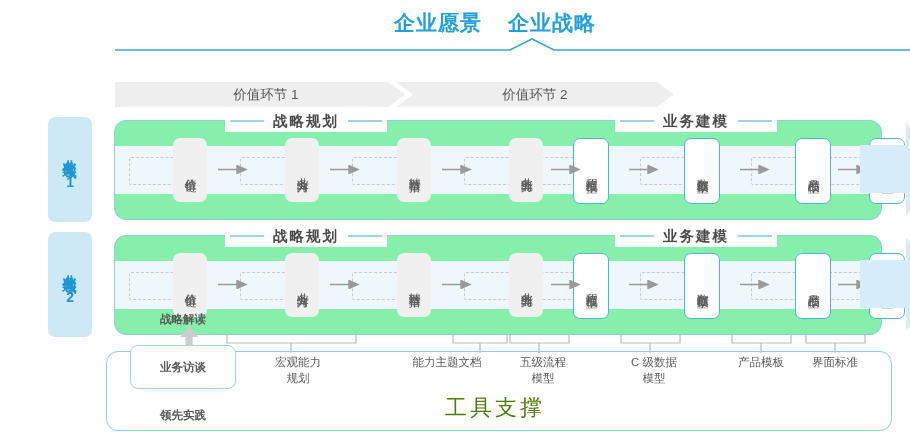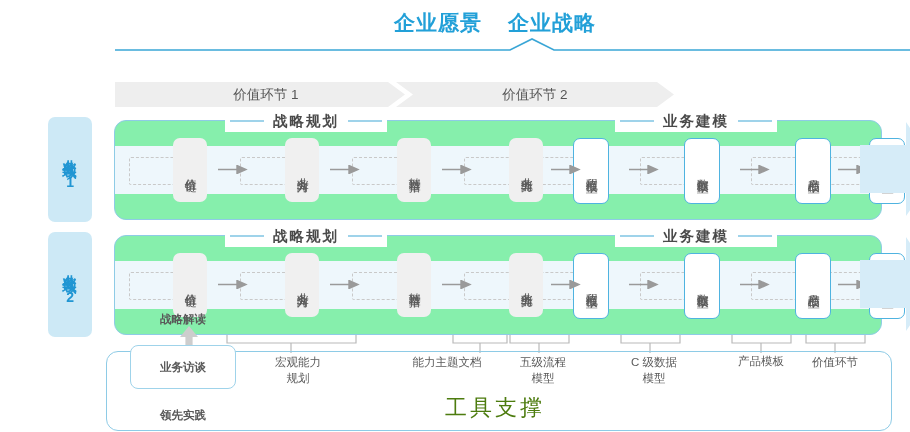--- a/index.html
+++ b/index.html
@@ -288,22 +288,22 @@
     <div>能力主题文档</div>
   </div>
   <div class="cap" style="left:455px;top:350px;width:96px;">
     <div>五级流程</div>
     <div>模型</div>
   </div>
   <div class="cap" style="left:566px;top:350px;width:96px;">
     <div>C 级数据</div>
     <div>模型</div>
   </div>
-  <div class="cap" style="left:673px;top:350px;width:96px;font-family:Liberation Mono, monospace;">
+  <div class="cap" style="left:673px;top:350px;width:96px;">
     <div>产品模板</div>
   </div>
   <div class="cap" style="left:747px;top:350px;width:96px;">
-    <div>价值环节</div>
+    <div>界面标准</div>
   </div>
 
   <div class="tool-title" style="left:0;top:389px;width:910px;text-align:center;">工具支撑</div>
 
 </div>
 
 </body></html>

